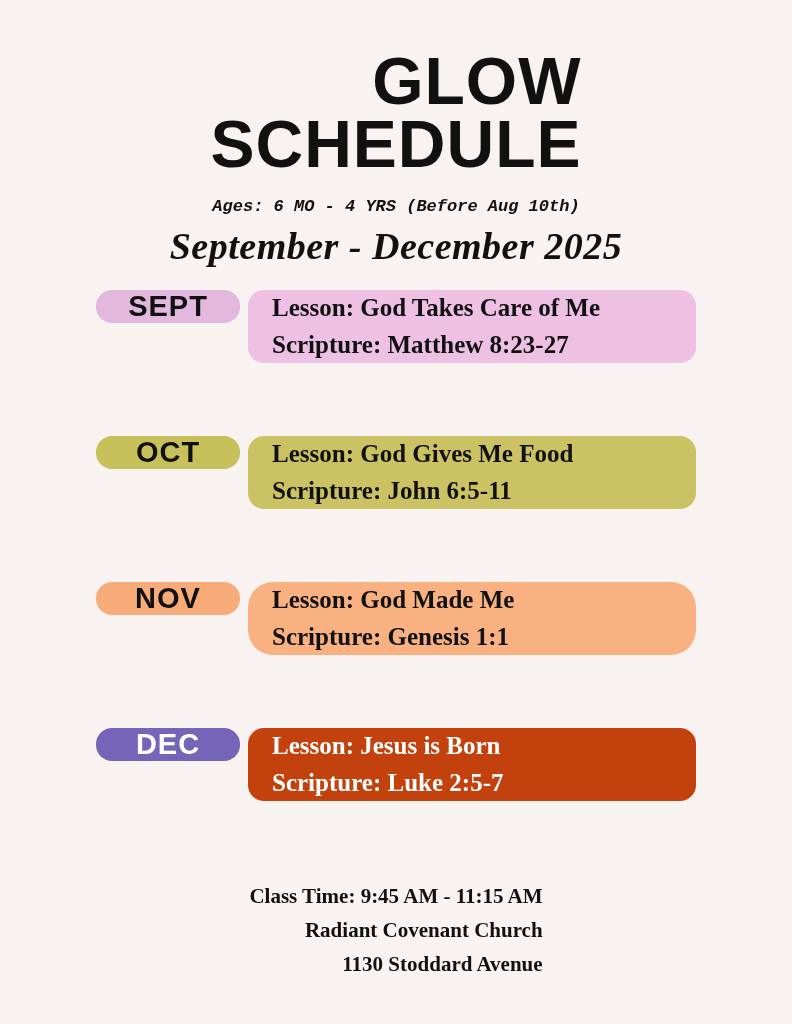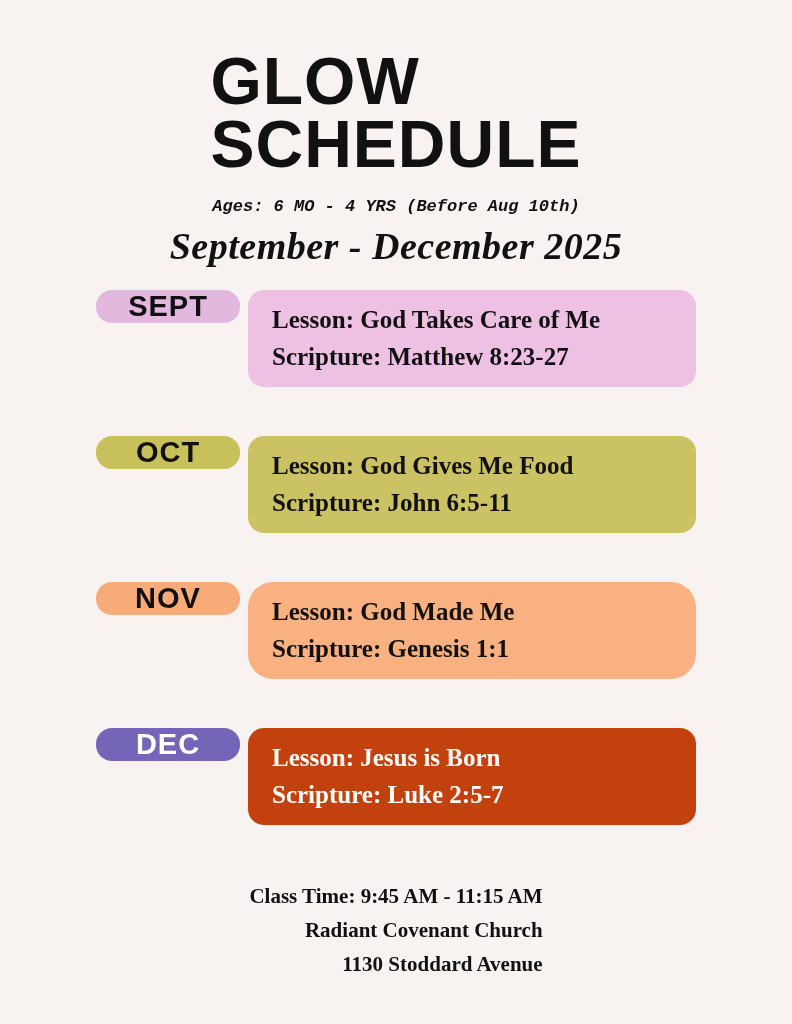--- a/index.html
+++ b/index.html
@@ -23,21 +23,21 @@
     align-items: center;
     background: #f8f3f0;
   }
   .title {
     font-family: "Liberation Sans", sans-serif;
     font-weight: bold;
     font-size: 66px;
     line-height: 0.95;
     letter-spacing: 1px;
     color: #111111;
-    text-align: left;
+    text-align: right;
     margin: 0;
     padding-top: 6px;
   }
   .title .line2 {
     display: block;
   }
   .ages {
     font-family: Liberation Mono, monospace;
     font-style: italic;
     font-weight: bold;
@@ -83,21 +83,21 @@
     font-size: 29px;
     letter-spacing: 1px;
     color: #111111;
   }
   .detail-chip {
     flex: 1 1 auto;
     border-radius: 16px;
     display: flex;
     flex-direction: column;
     justify-content: center;
-    padding: 12px 24px;
+    padding: 0 24px;
     box-sizing: border-box;
   }
   .detail-line {
     font-family: "Liberation Serif", serif;
     font-weight: bold;
     font-size: 25px;
     line-height: 1.45;
     color: #111111;
   }
   .row.dark .month-label,

